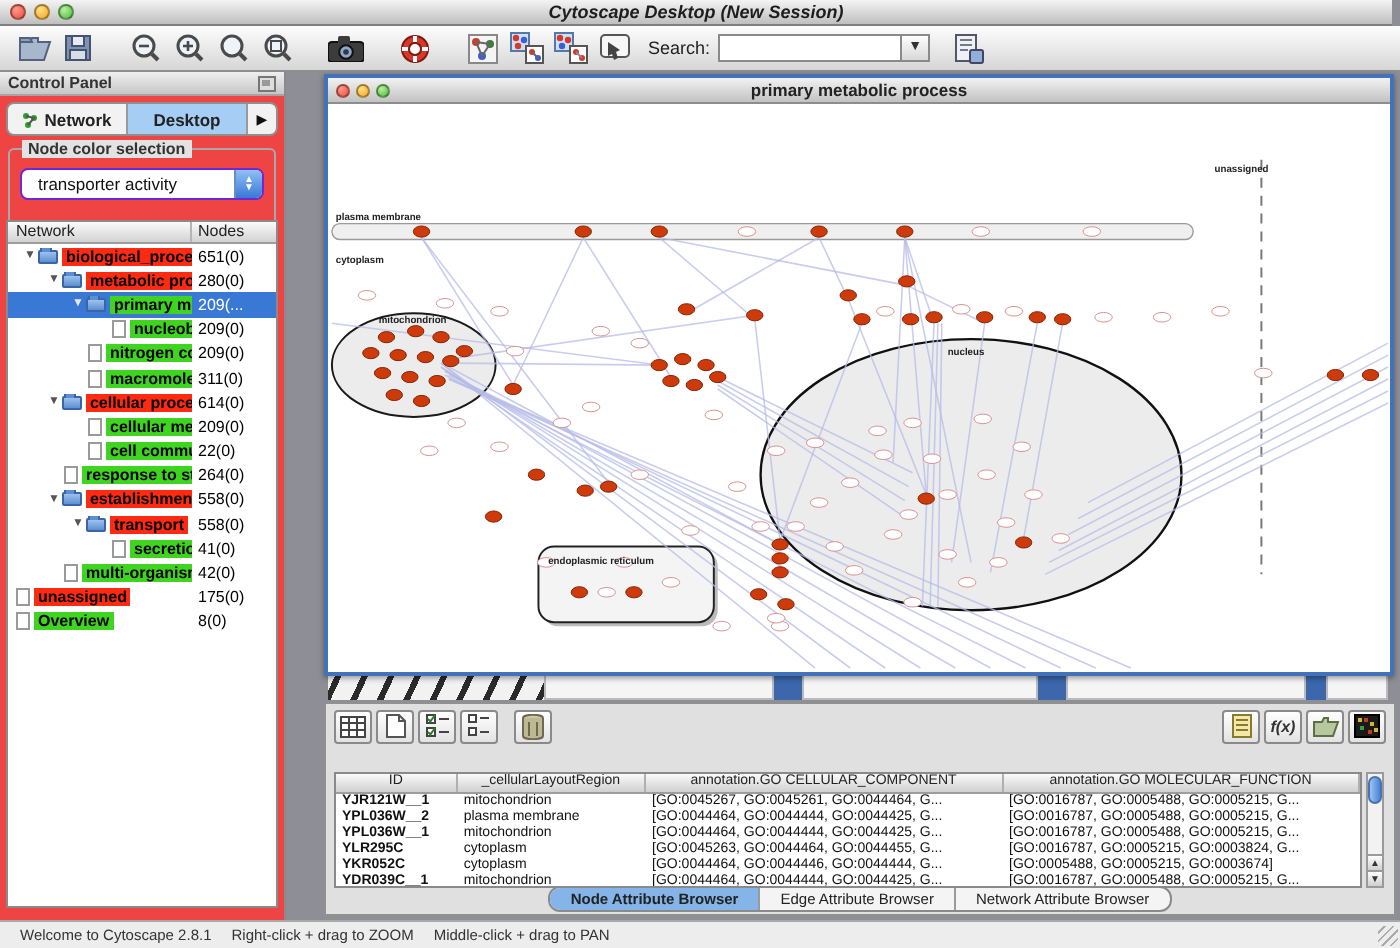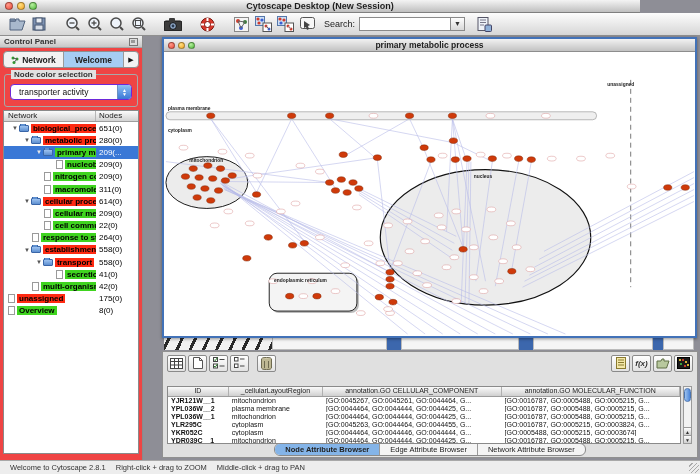--- a/index.html
+++ b/index.html
@@ -1,22 +1,22 @@
 <!DOCTYPE html>
 <html><head>
 <meta charset="utf-8">
 <style>
   * { margin:0; padding:0; box-sizing:border-box; }
   html,body { width:700px; height:474px; font-family:"Liberation Sans", sans-serif; }
   .app { position:relative; width:700px; height:474px; background:#8e8e96; overflow:hidden; font-family:"Liberation Sans", sans-serif; }
 
   
-  .titlebar { position:absolute; left:0; top:0; width:640px; height:13px;
+  .titlebar { position:absolute; left:0; top:0; width:696px; height:13px;
     background:linear-gradient(#f4f4f4,#bfbfbf); border-bottom:1px solid #7f7f7f;
-    display:flex; align-items:center; }
+    display:flex; align-items:center;font-style:italic; }
   .lights { display:flex; gap:4px; margin-left:5px; }
   .light { width:8px; height:8px; border-radius:50%; border:0.5px solid rgba(0,0,0,.35); }
   .light.red{background:radial-gradient(circle at 35% 30%,#ff9a8a,#ee4c3c);} 
   .light.yellow{background:radial-gradient(circle at 35% 30%,#ffe083,#f5a623);} 
   .light.green{background:radial-gradient(circle at 35% 30%,#b8f0a0,#4fba3a);} 
   .titlebar .title { position:absolute; left:0; right:0; text-align:center; font-size:9px; font-weight:bold; color:#1d1d1d; }
 
   
   .toolbar { position:absolute; left:0; top:13px; width:700px; height:23px;
     background:linear-gradient(#fdfdfd,#d6d6d6); border-bottom:1px solid #8f8f8f;
@@ -32,21 +32,21 @@
   .cp { position:absolute; left:0; top:36px; width:143px; height:424px; background:#ef4444; border-right:1px solid #8a8a8a; }
   .panel-head { height:12px; background:linear-gradient(#efefef,#c7c7c7); border-bottom:1px solid #a5a5a5;
     font-size:8px; font-weight:bold; color:#333; display:flex; align-items:center; padding:0 4px; }
   .panel-head .spacer{flex:1;}
   .float-ico { width:9px; height:8px; border:1px solid #777; background:#ddd; position:relative; }
   .float-ico:before{content:""; position:absolute; left:1px; top:1px; width:4px; height:3px; background:#999;}
   .cp-tabs { margin:3px 3px 2px 3px; height:17px; display:flex; border:1px solid #8f8f8f; border-radius:4px; overflow:hidden; background:#f2f2f2; }
   .cp-tab { flex:1; display:flex; align-items:center; justify-content:center; gap:3px; font-size:8.5px; font-weight:bold; color:#222; border-right:1px solid #9a9a9a; }
   .cp-tab.active { background:#a6cdf3; }
   .cp-tab-arrow { width:14px; display:flex; align-items:center; justify-content:center; font-size:7px; color:#111; }
-  .groupbox { margin:6px 4px 0 4px; border:1px solid #a8a8a8; border-radius:3px; position:relative; padding:9px 5px 6px 5px; }
+  .groupbox { margin:6px 4px 0 4px; border:1px solid #a8a8a8; border-radius:3px; position:relative; padding:9px 5px 20px 5px; }
   .groupbox .legend { position:absolute; top:-5px; left:6px; background:#e2e2e2; padding:0 3px; font-size:8px; font-weight:bold; color:#333; }
   .macselect { height:16px; border:1px solid #6d28d9; border-radius:4px; background:#fff; display:flex; align-items:center; overflow:hidden; }
   .macselect .val { flex:1; font-size:8.5px; color:#111; padding-left:8px; }
   .macselect .step { width:14px; height:100%; background:linear-gradient(#8fc0f5,#3a78d6); display:flex; flex-direction:column; align-items:center; justify-content:center; color:#fff; font-size:5px; line-height:4px; border-left:1px solid #6a90c0; }
   .chkrow { display:flex; align-items:center; gap:5px; margin:7px 0 0 9px; }
   .chk { width:10px; height:10px; border:1px solid #6a8cc0; border-radius:2px; background:linear-gradient(#cfe3fa,#8fb8ec); color:#1a3f7d; font-size:9px; line-height:9px; text-align:center; font-weight:bold; }
   .chkrow label { font-size:8.5px; font-weight:bold; color:#222; }
 
   .treewrap { position:absolute; left:3px; right:3px; top:74px; bottom:6px; border:1px solid #8a8a8a; background:#fff; overflow:hidden; }
   .tree-head { height:11px; display:flex; background:linear-gradient(#fbfbfb,#d2d2d2); border-bottom:1px solid #9e9e9e; font-size:8px; color:#222; }
@@ -245,21 +245,21 @@
       <div class="cp-tab">
         <svg width="8" height="8" viewBox="0 0 8 8">
             <circle cx="2" cy="2" r="1.5" fill="#2ca02c"></circle>
             <circle cx="6" cy="3" r="1.5" fill="#2ca02c"></circle>
             <circle cx="3" cy="6.5" r="1.5" fill="#2ca02c"></circle>
             <path d="M2 2 L6 3 L3 6.5" fill="none" stroke="#555"></path>
           </svg>
         <span>Network</span>
       </div>
       <div class="cp-tab active">
-        <span>Welcome</span>
+        <span>Desktop</span>
       </div>
       <div class="cp-tab-arrow">▶</div>
     </div>
     <div class="groupbox">
       <span class="legend">Node color selection</span>
       <div class="macselect">
         <span class="val">transporter activity</span>
         <span class="step">
             <span>▲</span>
             <span>▼</span>

